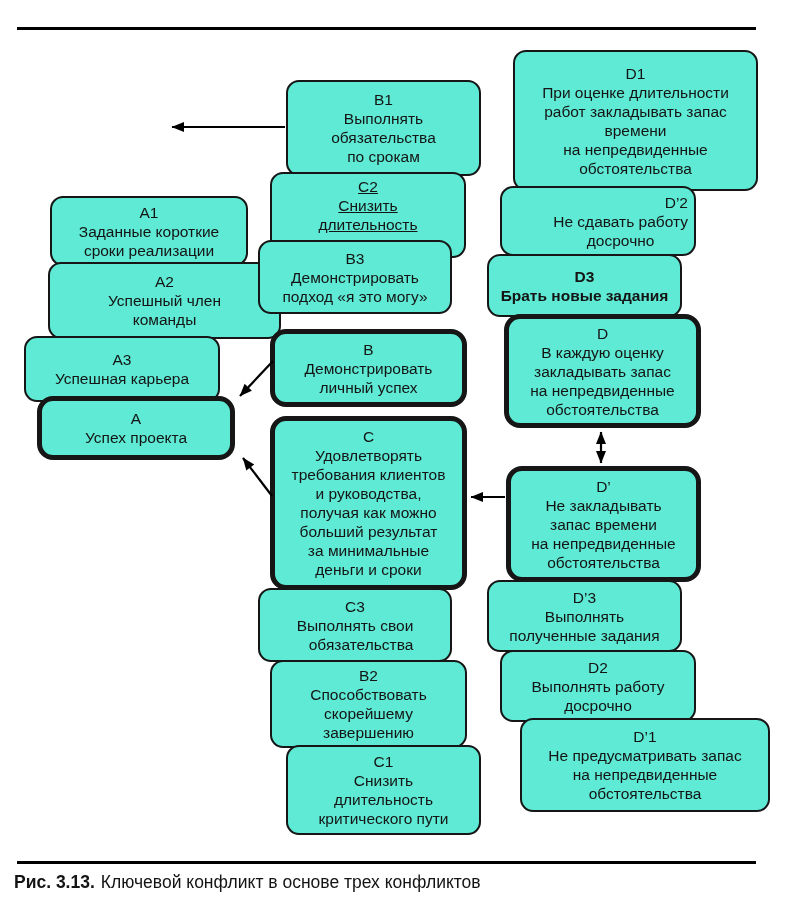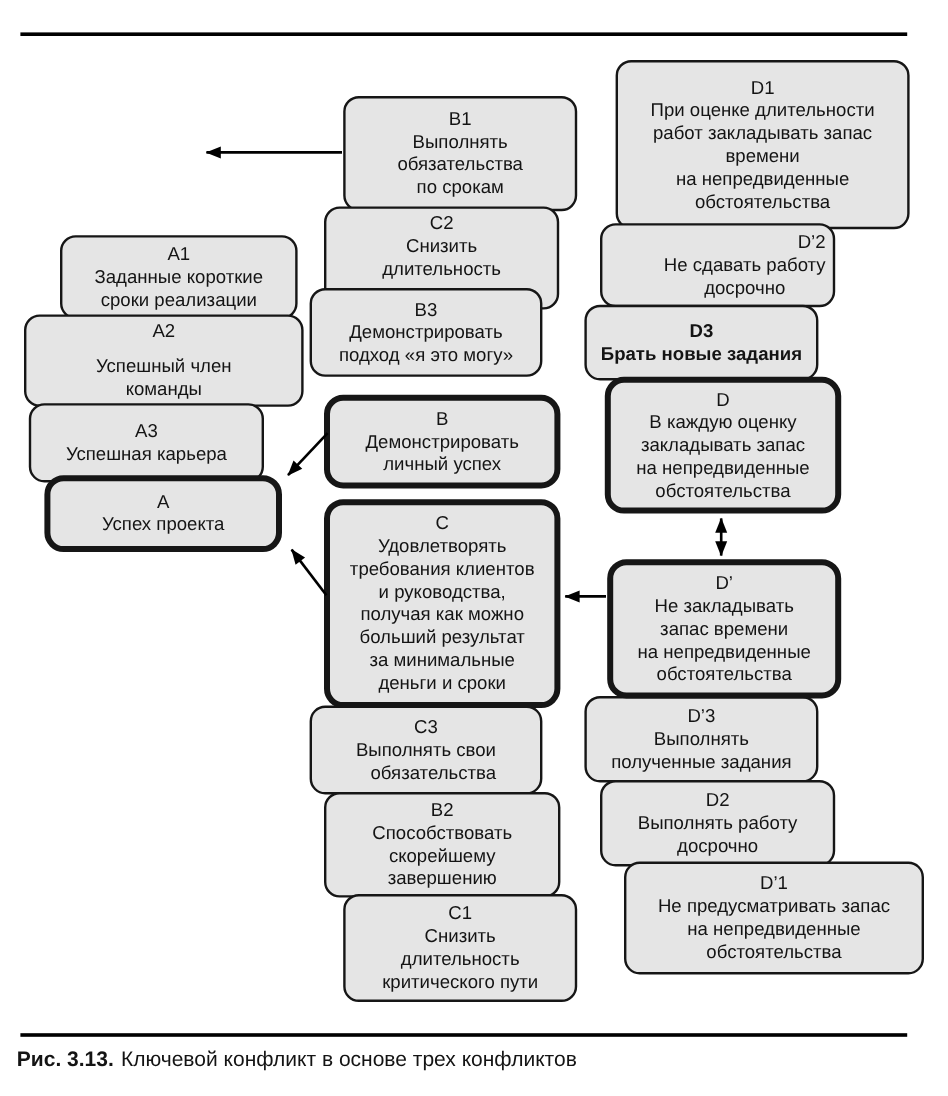--- a/index.html
+++ b/index.html
@@ -10,36 +10,36 @@
     font-family:"Liberation Sans","DejaVu Sans",sans-serif;
     color:#141414;
     overflow:hidden;
   }
   .rule{position:absolute;left:17px;width:739px;height:2.5px;background:#000;}
   .rule-top{top:27px;}
   .rule-bottom{top:861px;}
 
   .node{
     position:absolute;box-sizing:border-box;
-    background:#e5e5e5;border:2.3px solid #161616;border-radius:13px;
+    background:#5eead4;border:2.3px solid #161616;border-radius:13px;
     display:flex;flex-direction:column;align-items:center;justify-content:center;
     text-align:center;font-size:15.5px;line-height:19px;
     padding:3px 6px;
   }
   .thick{border-width:5px;border-radius:16px;}
   .node-text{white-space:pre-line;}
 
   
   .n-a1 {left:50px; top:196px;width:198px;height:70px; z-index:1;}
-  .n-a2 {left:20px; top:262px;width:233px;height:77px; z-index:2;justify-content:space-between;}
+  .n-a2 {left:48px; top:262px;width:233px;height:77px; z-index:2;}
   .n-a3 {left:24px; top:336px;width:196px;height:66px; z-index:3;}
   .n-a  {left:37px; top:396px;width:198px;height:64px; z-index:4;}
   
   .n-b1 {left:286px;top:80px; width:195px;height:96px; z-index:1;}
-  .n-c2 {left:270px;top:172px;width:196px;height:86px; z-index:2;}
+  .n-c2 {left:270px;top:172px;width:196px;height:86px; z-index:2;text-decoration:underline;}
   .n-b3 {left:258px;top:240px;width:194px;height:74px; z-index:3;}
   .n-b  {left:270px;top:329px;width:197px;height:78px; z-index:4;}
   .n-c  {left:270px;top:416px;width:197px;height:174px;z-index:5;}
   .n-c3 {left:258px;top:588px;width:194px;height:74px; z-index:2;text-align:right;}
   .n-b2 {left:270px;top:660px;width:197px;height:88px; z-index:3;}
   .n-c1 {left:286px;top:745px;width:195px;height:90px; z-index:4;text-align:center;}
   
   .n-d1 {left:513px;top:50px; width:245px;height:141px;z-index:1;}
   .n-d2p{left:500px;top:186px;width:196px;height:70px; z-index:2;align-items:flex-end;}
   .n-d3 {left:487px;top:254px;width:195px;height:63px; z-index:3;font-weight:bold;}

